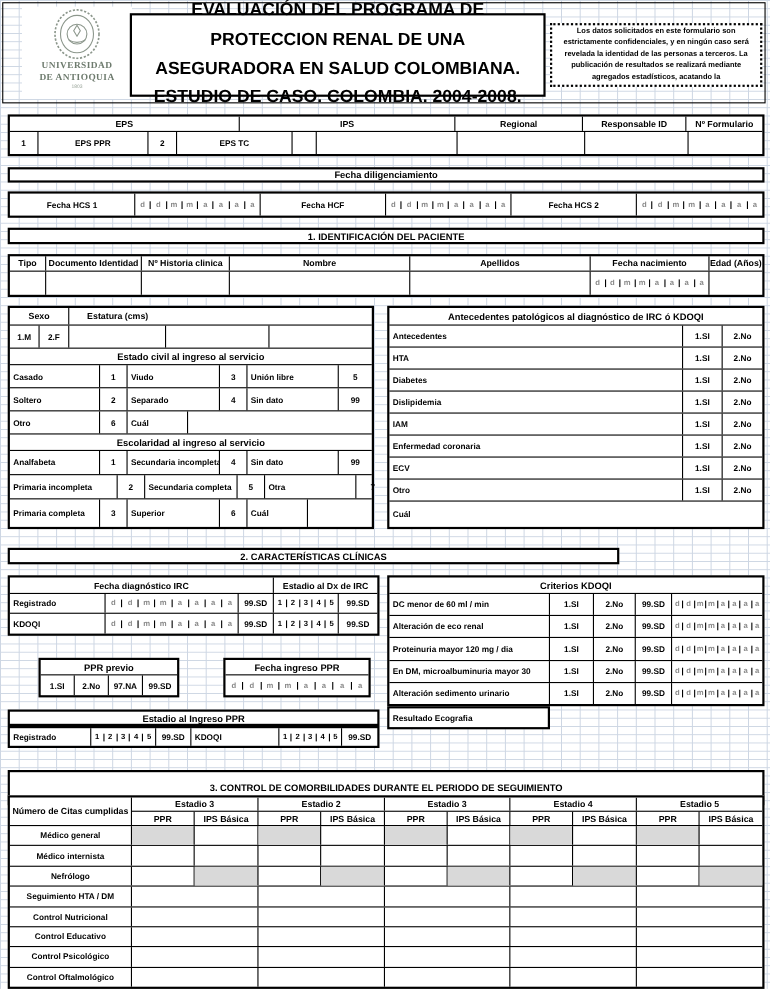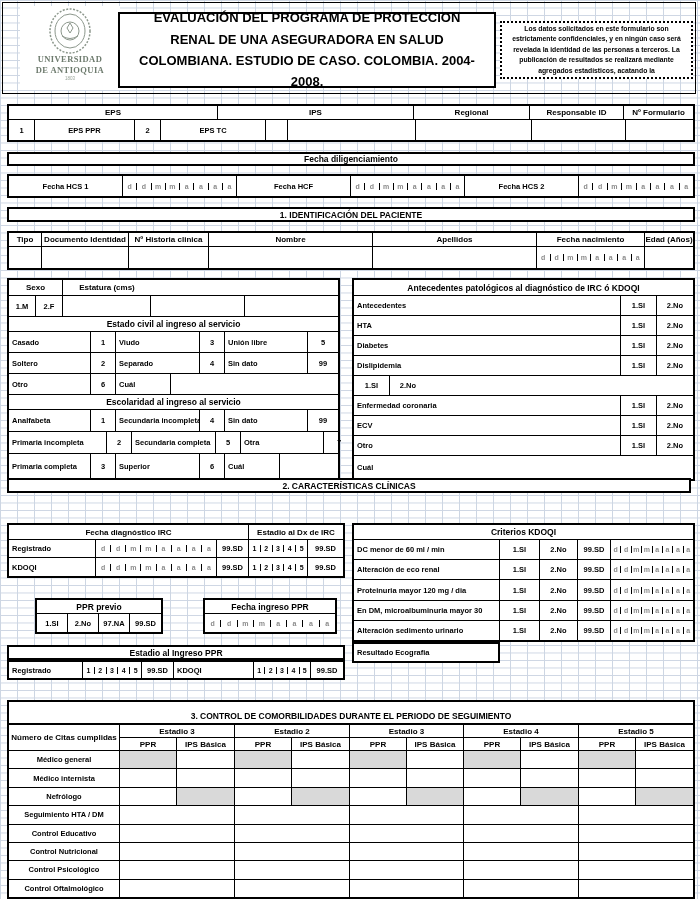--- a/index.html
+++ b/index.html
@@ -19,21 +19,21 @@
   .left{justify-content:flex-start !important;padding-left:3px}
   .lbl{font-size:7.5px;font-weight:bold}
   .hdr{font-size:8px;font-weight:bold}
   .bar{font-size:8.5px;font-weight:bold;align-items:center;justify-content:center;display:flex;text-align:center}
   .lt{display:flex;padding:0}
   .lt>span{flex:1 1 0;display:flex;align-items:center;justify-content:center;border-right:1px solid #000;font-size:7px;font-weight:bold;color:#8a8a8a;overflow:hidden}
   .lt>span:last-child{border-right:none}
   .st>span{color:#000}
   .opt{font-size:7.5px;font-weight:bold}
   .shade{background:#d9d9d9}
-  #titleBox{border:2px solid #000;background:#fff;display:flex;align-items:center;justify-content:center;text-align:center;font-weight:bold;font-size:13px;line-height:1.65;padding:2px 14px}
+  #titleBox{border:2px solid #000;background:#fff;display:flex;align-items:center;justify-content:center;text-align:center;font-weight:bold;font-size:16px;line-height:1.65;padding:2px 14px}
   #noticeBox{border:2px dotted #000;background:#fff;display:flex;align-items:center;justify-content:center;text-align:center;font-weight:bold;font-size:6.8px;line-height:1.55;padding:1px 3px}
   #logo{display:flex;flex-direction:column;align-items:center;background:#fff;padding-top:2px}
   #logo .seal{line-height:0}
   #logo .uname{font-family:"Liberation Serif",serif;font-weight:bold;font-size:8.5px;color:#6e7b6e;letter-spacing:.4px;text-align:center;line-height:1.25}
   #logo .yr{font-size:4.5px;color:#9aa59a;margin-top:1px}
   .s3lbl{font-size:7.5px;font-weight:bold}
 </style>
 </head>
 <body>
 
@@ -240,20 +240,21 @@
           <div class="lbl left f1">Diabetes</div>
           <div class="opt" style="width:36px">1.SI</div>
           <div class="opt" style="width:36px">2.No</div>
         </div>
         <div class="row rb" style="flex: 1 1 auto;">
           <div class="lbl left f1">Dislipidemia</div>
           <div class="opt" style="width:36px">1.SI</div>
           <div class="opt" style="width:36px">2.No</div>
         </div>
         <div class="row rb" style="flex: 1 1 auto;">
+          <div class="lbl left f1">IAM</div>
           <div class="opt" style="width:36px">1.SI</div>
           <div class="opt" style="width:36px">2.No</div>
         </div>
         <div class="row rb" style="flex: 1 1 auto;">
           <div class="lbl left f1">Enfermedad coronaria</div>
           <div class="opt" style="width:36px">1.SI</div>
           <div class="opt" style="width:36px">2.No</div>
         </div>
         <div class="row rb" style="flex: 1 1 auto;">
           <div class="lbl left f1">ECV</div>
@@ -264,21 +265,21 @@
           <div class="lbl left f1">Otro</div>
           <div class="opt" style="width:36px">1.SI</div>
           <div class="opt" style="width:36px">2.No</div>
         </div>
       </div>
     <div class="row" style="height:23px">
       <div class="lbl left f1" style="border-right:none">Cuál</div>
     </div>
   </div>
 
-  <div class="tbl abs bar" style="left:7px;top:478px;width:684px;height:15px">2. CARACTERÍSTICAS CLÍNICAS</div>
+  <div class="tbl abs bar" style="left:7px;top:498px;width:556px;height:15px">2. CARACTERÍSTICAS CLÍNICAS</div>
 
   <div class="tbl abs" style="left:7px;top:523px;width:338px;height:55px">
     <div class="row rb" style="height:15px">
       <div class="hdr" style="width:240px">Fecha diagnóstico IRC</div>
       <div class="hdr" style="width:94px">Estadio al Dx de IRC</div>
     </div>
     <div class="row rb" style="height:18px">
       <div class="lbl left" style="width:87px">Registrado</div>
       <div class="lt" style="width:121px">
           <span>d</span>
@@ -540,29 +541,29 @@
         </div>
         <div class="row rb" style="flex: 1 1 auto;">
           <div class="s3lbl" style="width:111px;display:flex;align-items:center;justify-content:center">Seguimiento HTA / DM</div>
           <div style="width:115px"></div>
           <div style="width:115px"></div>
           <div style="width:114px"></div>
           <div style="width:115px"></div>
           <div style="width:114px"></div>
         </div>
         <div class="row rb" style="flex: 1 1 auto;">
+          <div class="s3lbl" style="width:111px;display:flex;align-items:center;justify-content:center">Control Nutricional</div>
+          <div style="width:115px"></div>
+          <div style="width:115px"></div>
+          <div style="width:114px"></div>
+          <div style="width:115px"></div>
+          <div style="width:114px"></div>
+        </div>
+        <div class="row rb" style="flex: 1 1 auto;">
           <div class="s3lbl" style="width:111px;display:flex;align-items:center;justify-content:center">Control Educativo</div>
-          <div style="width:115px"></div>
-          <div style="width:115px"></div>
-          <div style="width:114px"></div>
-          <div style="width:115px"></div>
-          <div style="width:114px"></div>
-        </div>
-        <div class="row rb" style="flex: 1 1 auto;">
-          <div class="s3lbl" style="width:111px;display:flex;align-items:center;justify-content:center">Control Nutricional</div>
           <div style="width:115px"></div>
           <div style="width:115px"></div>
           <div style="width:114px"></div>
           <div style="width:115px"></div>
           <div style="width:114px"></div>
         </div>
         <div class="row rb" style="flex: 1 1 auto;">
           <div class="s3lbl" style="width:111px;display:flex;align-items:center;justify-content:center">Control Psicológico</div>
           <div style="width:115px"></div>
           <div style="width:115px"></div>

